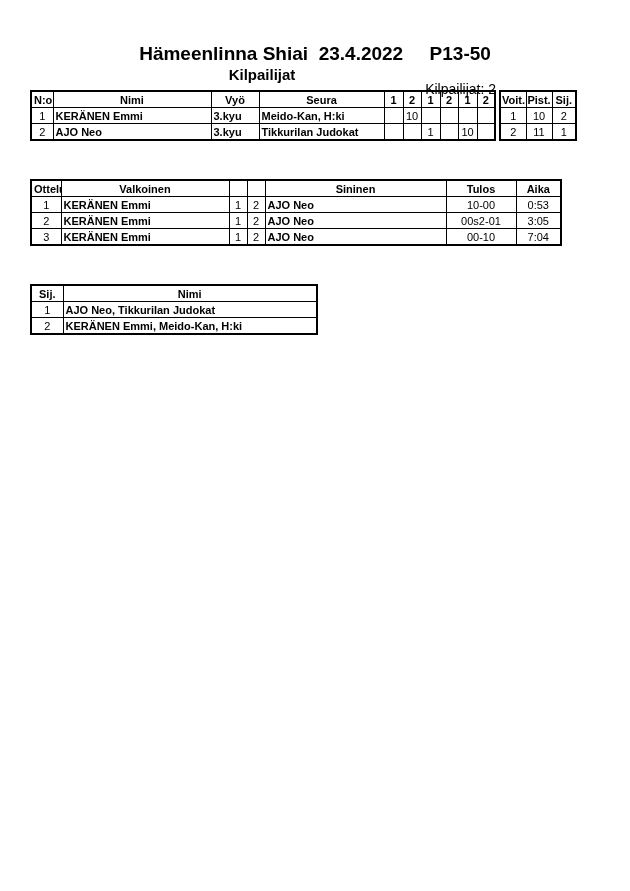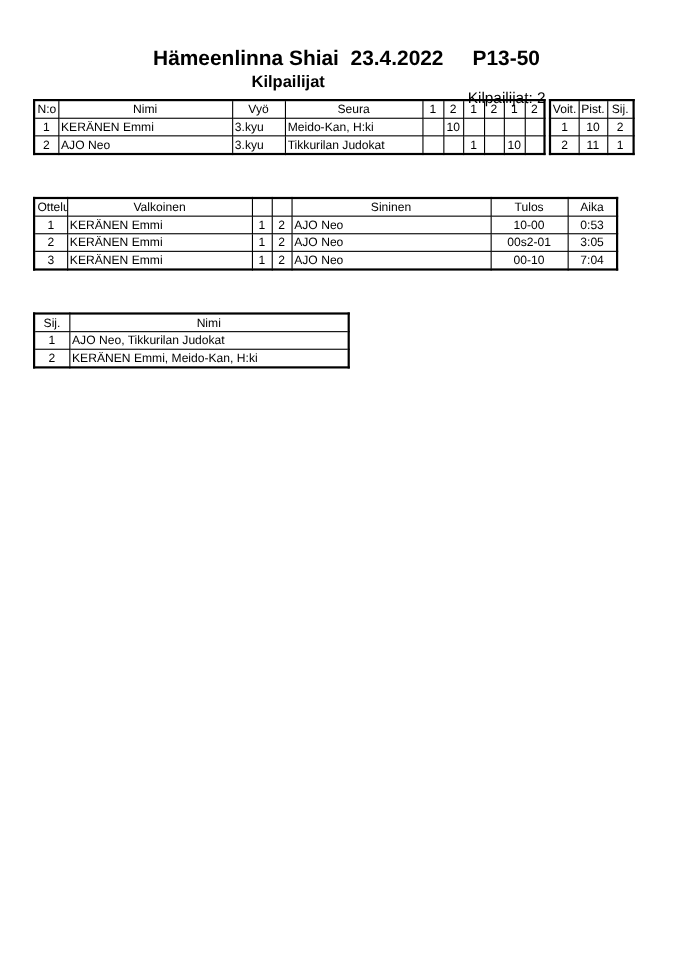--- a/index.html
+++ b/index.html
@@ -46,23 +46,23 @@
   }
   table.tbl td {
     border: 1px solid #000;
     font-size: 11px;
     height: 15px;
     padding: 0 2px;
     overflow: hidden;
     white-space: nowrap;
     vertical-align: middle;
   }
-  tr.hdr td { font-weight: normal; text-align: center; }
+  tr.hdr td { font-weight: bold; text-align: center; }
   td.c { text-align: center; }
-  td.l { text-align: left; padding-left: 4px; }
+  td.l { text-align: left; padding-left: 4px; font-weight: bold; }
   .section-title {
     position: absolute;
     font-size: 11px;
     font-weight: bold;
     text-align: center;
   }
   .ottelut-title { top: 163px; left: 30px; width: 530px; }
   .t2 { position: absolute; top: 179px; left: 30px; }
   .tulokset-title { top: 264px; left: 30px; width: 286px; }
   .t3 { position: absolute; top: 284px; left: 30px; }

